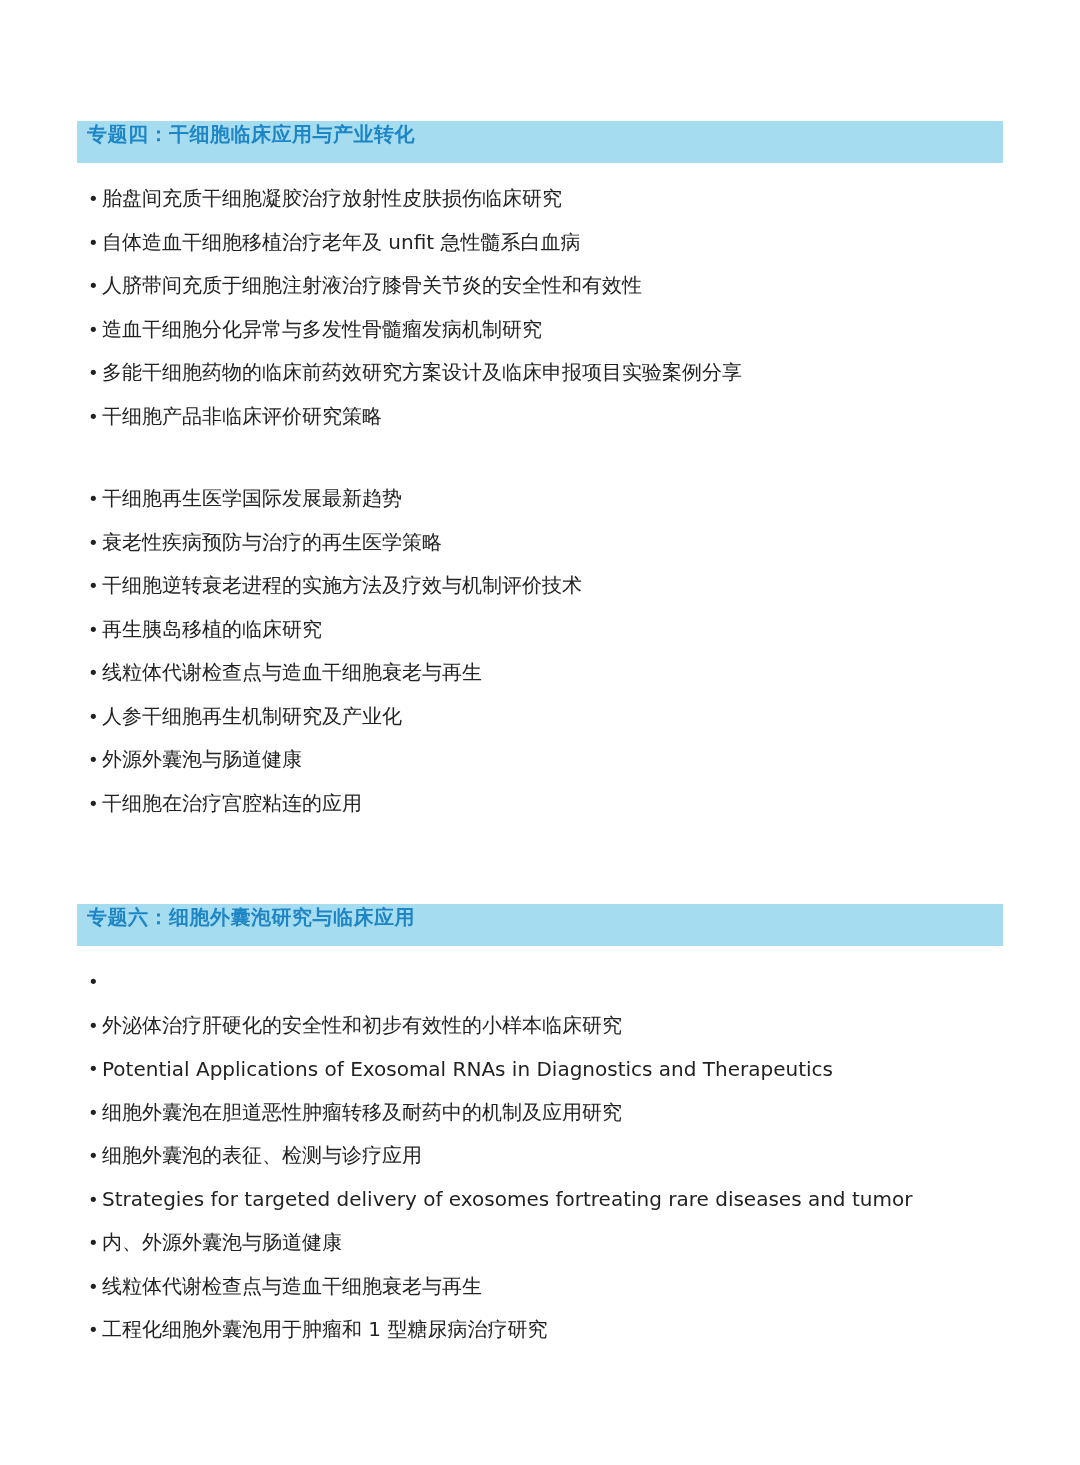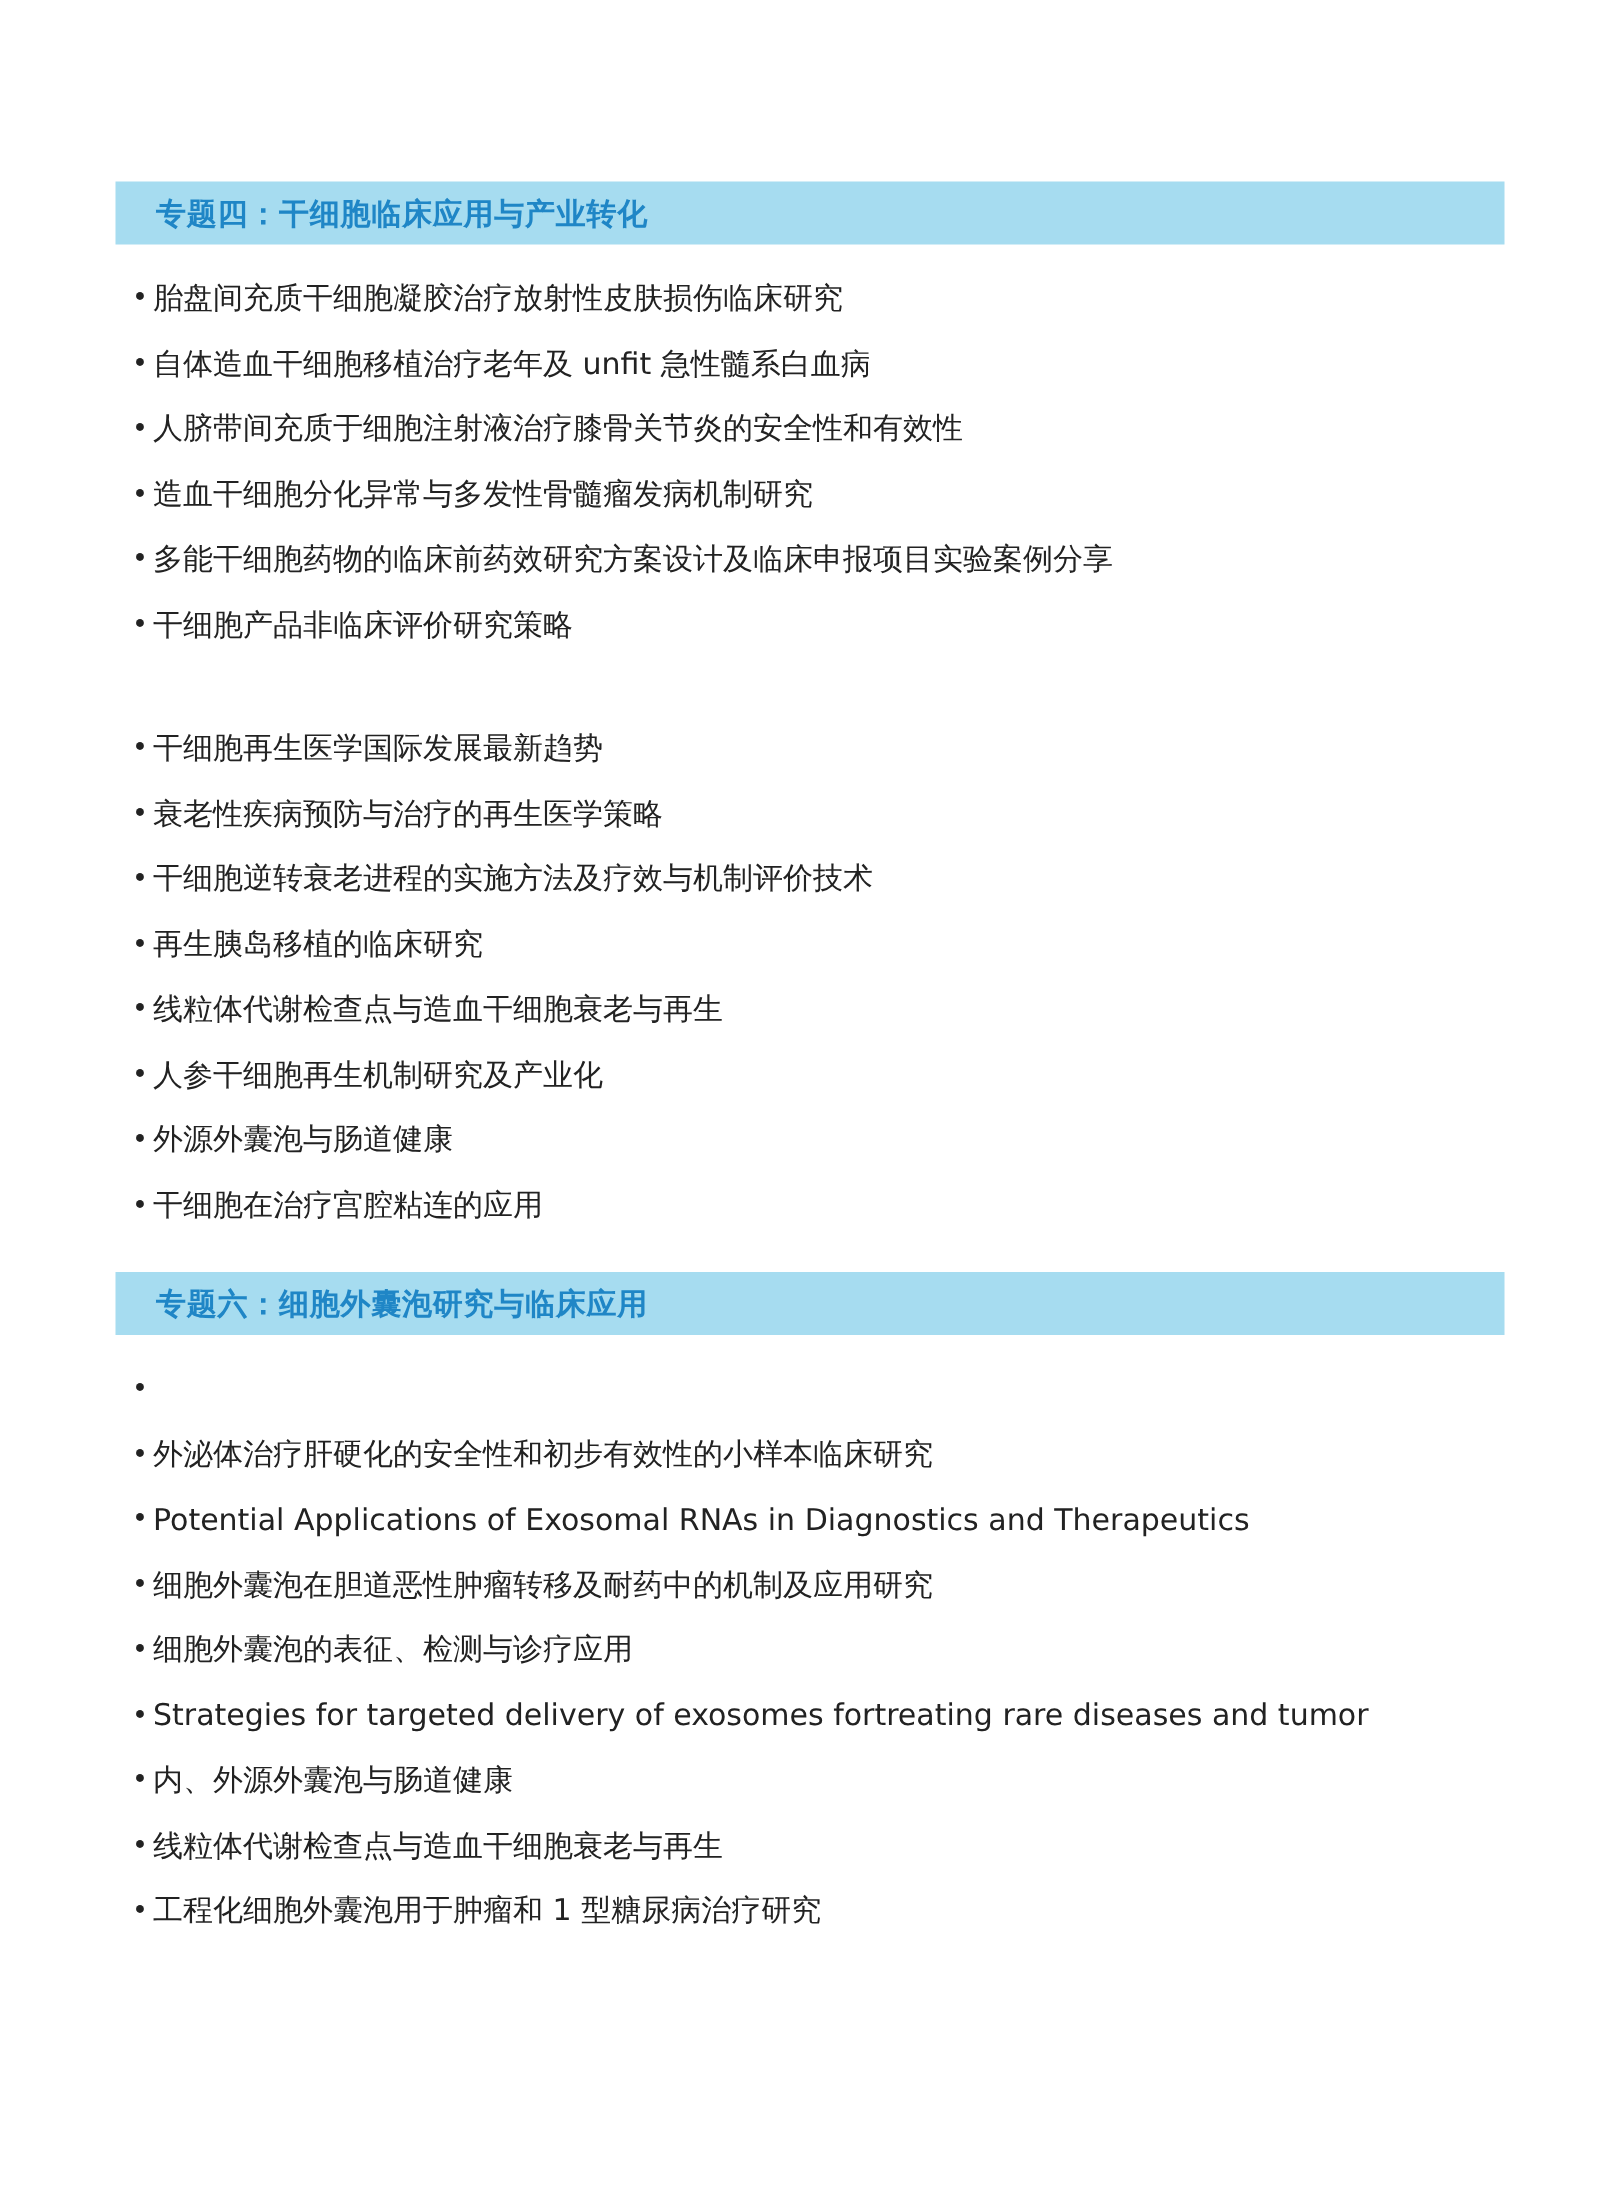--- a/index.html
+++ b/index.html
@@ -4,22 +4,22 @@
 <style>
   html, body { margin: 0; padding: 0; background: #ffffff; }
   body {
     width: 1080px; height: 1465px; position: relative; overflow: hidden;
     font-family: "DejaVu Sans", "Liberation Sans", sans-serif;
     color: #222222;
   }
   .section { position: absolute; left: 77px; width: 926px; }
   .section-header {
     height: 42px; background: #a6dcf0;
-    display: flex; align-items: center;
-    padding-left: 27px; box-sizing: border-box;
+    display: flex; align-items: flex-start;
+    padding-left: 10px; box-sizing: border-box;
   }
   .section-title {
     font-size: 20px; font-weight: bold; color: #1f86c6; letter-spacing: 0.5px;
   }
   .items { list-style: none; margin: 0; padding: 0; margin-top: 14px; }
   .item {
     height: 43.5px; display: flex; align-items: center;
     font-size: 20px; color: #222222; padding-left: 11px;
   }
   .bullet { display: inline-block; width: 14px; font-size: 18px; }
@@ -89,21 +89,21 @@
         <span class="bullet">•</span>
         <span>外源外囊泡与肠道健康</span>
       </li>
     <li class="item">
         <span class="bullet">•</span>
         <span>干细胞在治疗宫腔粘连的应用</span>
       </li>
   </ul>
 </div>
 
-<div class="section" style="top:848px;">
+<div class="section" style="top:904px;">
   <div class="section-header">
     <span class="section-title">专题六：细胞外囊泡研究与临床应用</span>
   </div>
   <ul class="items">
     <li class="item">
         <span class="bullet">•</span>
       </li>
     <li class="item">
         <span class="bullet">•</span>
         <span>外泌体治疗肝硬化的安全性和初步有效性的小样本临床研究</span>

